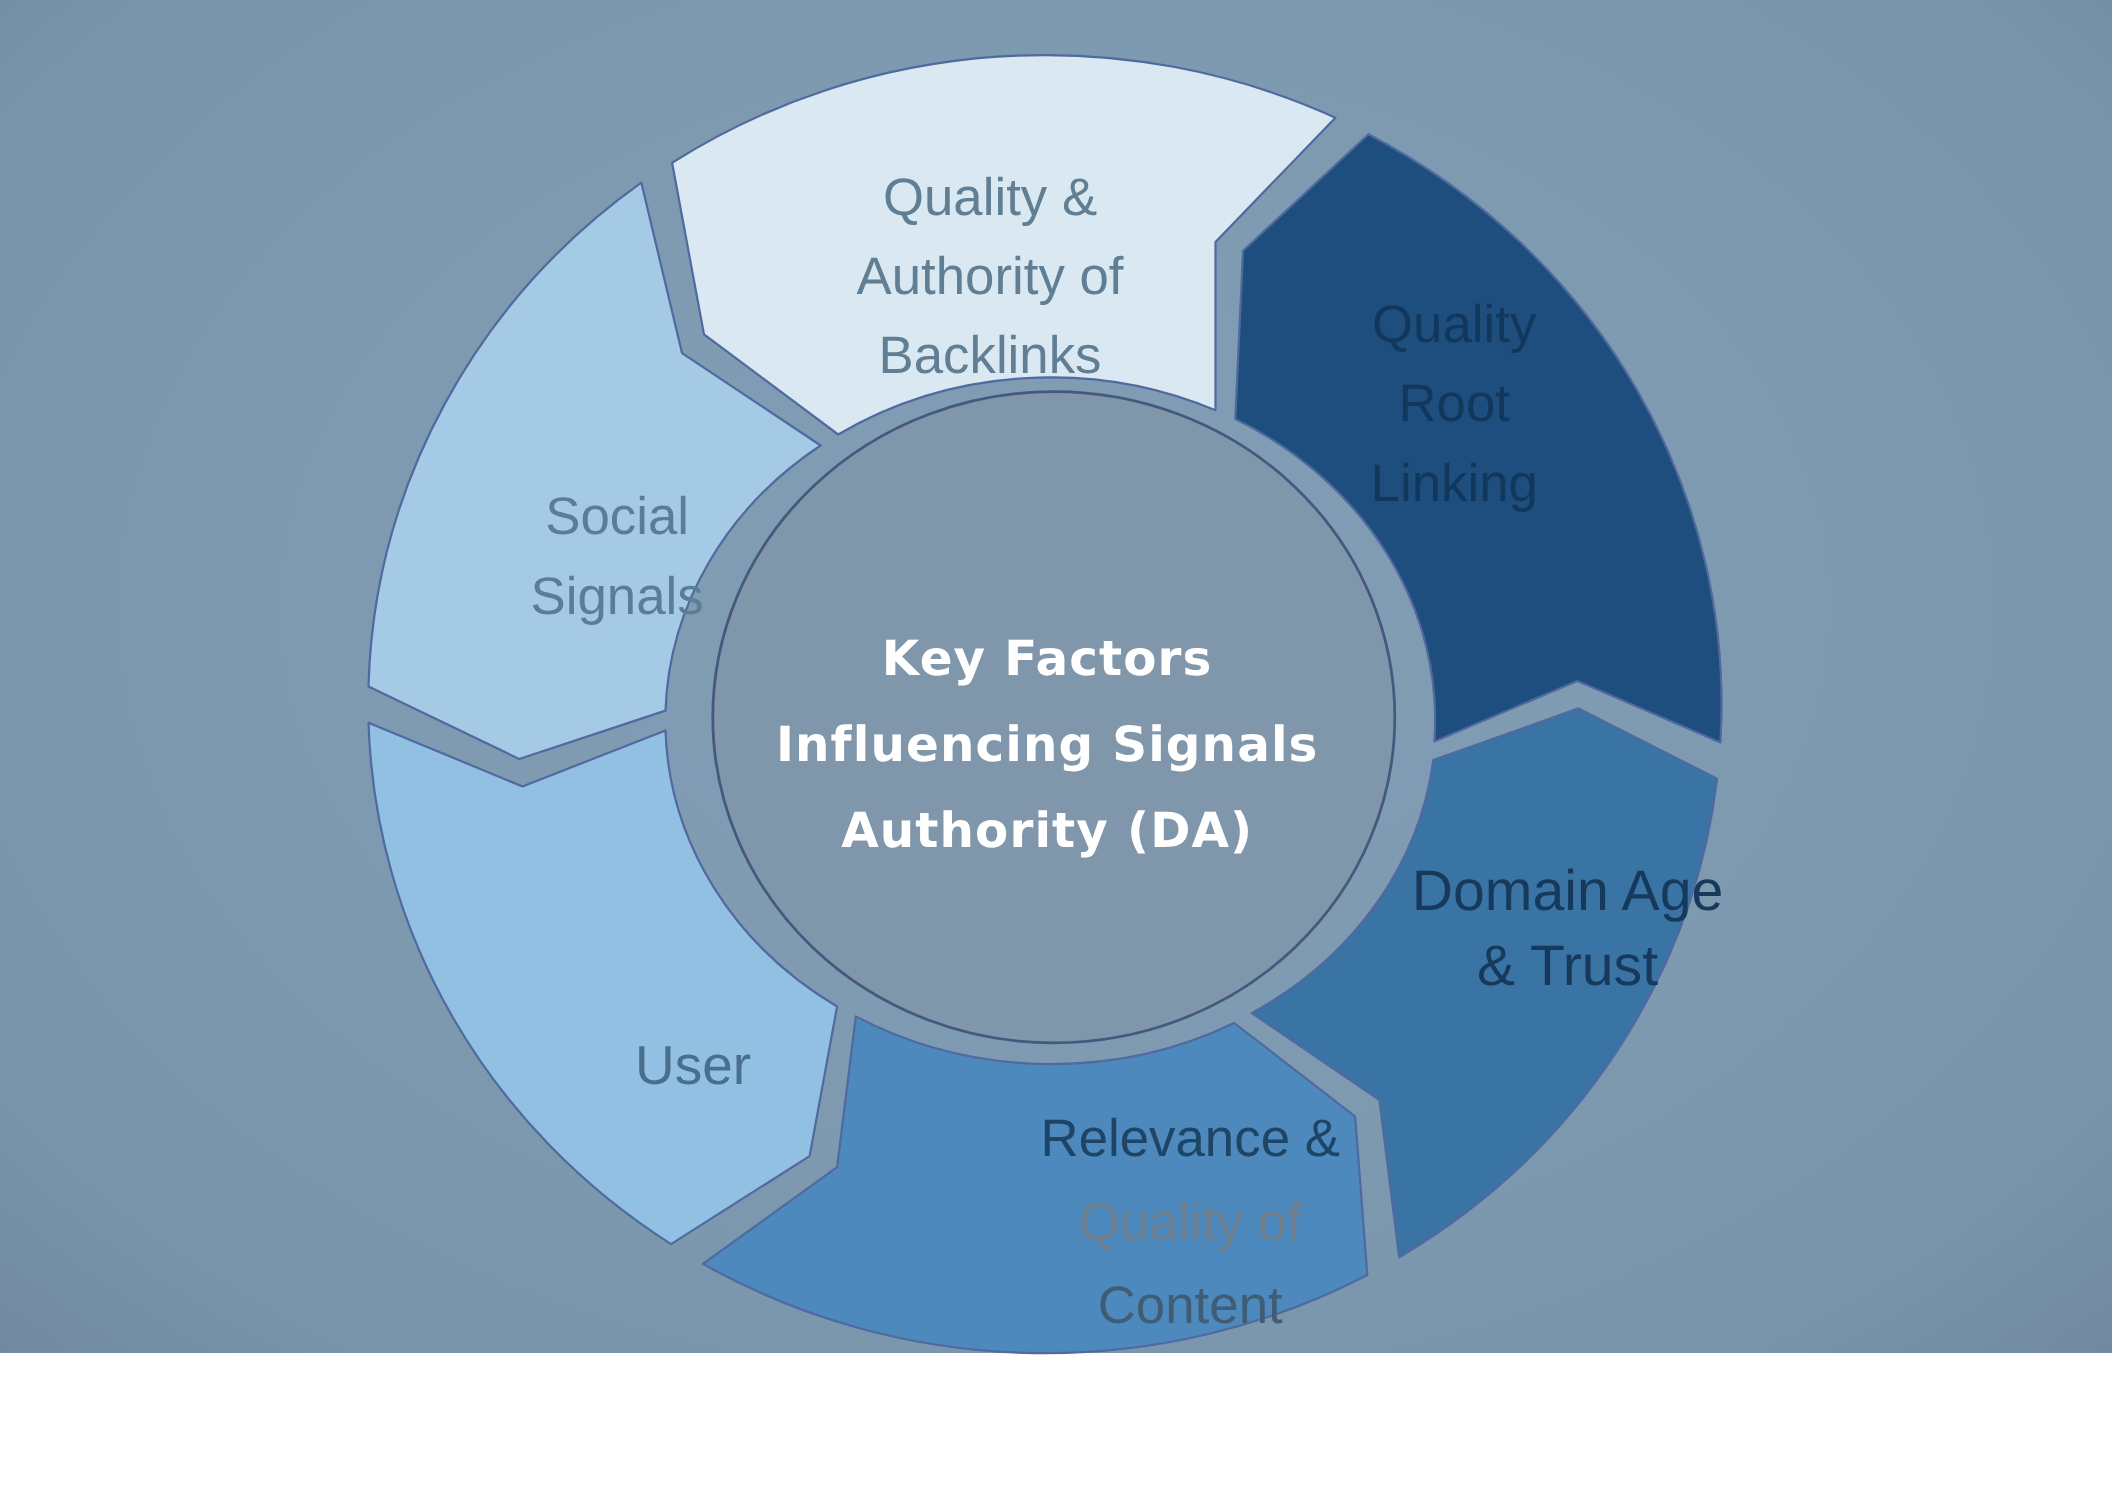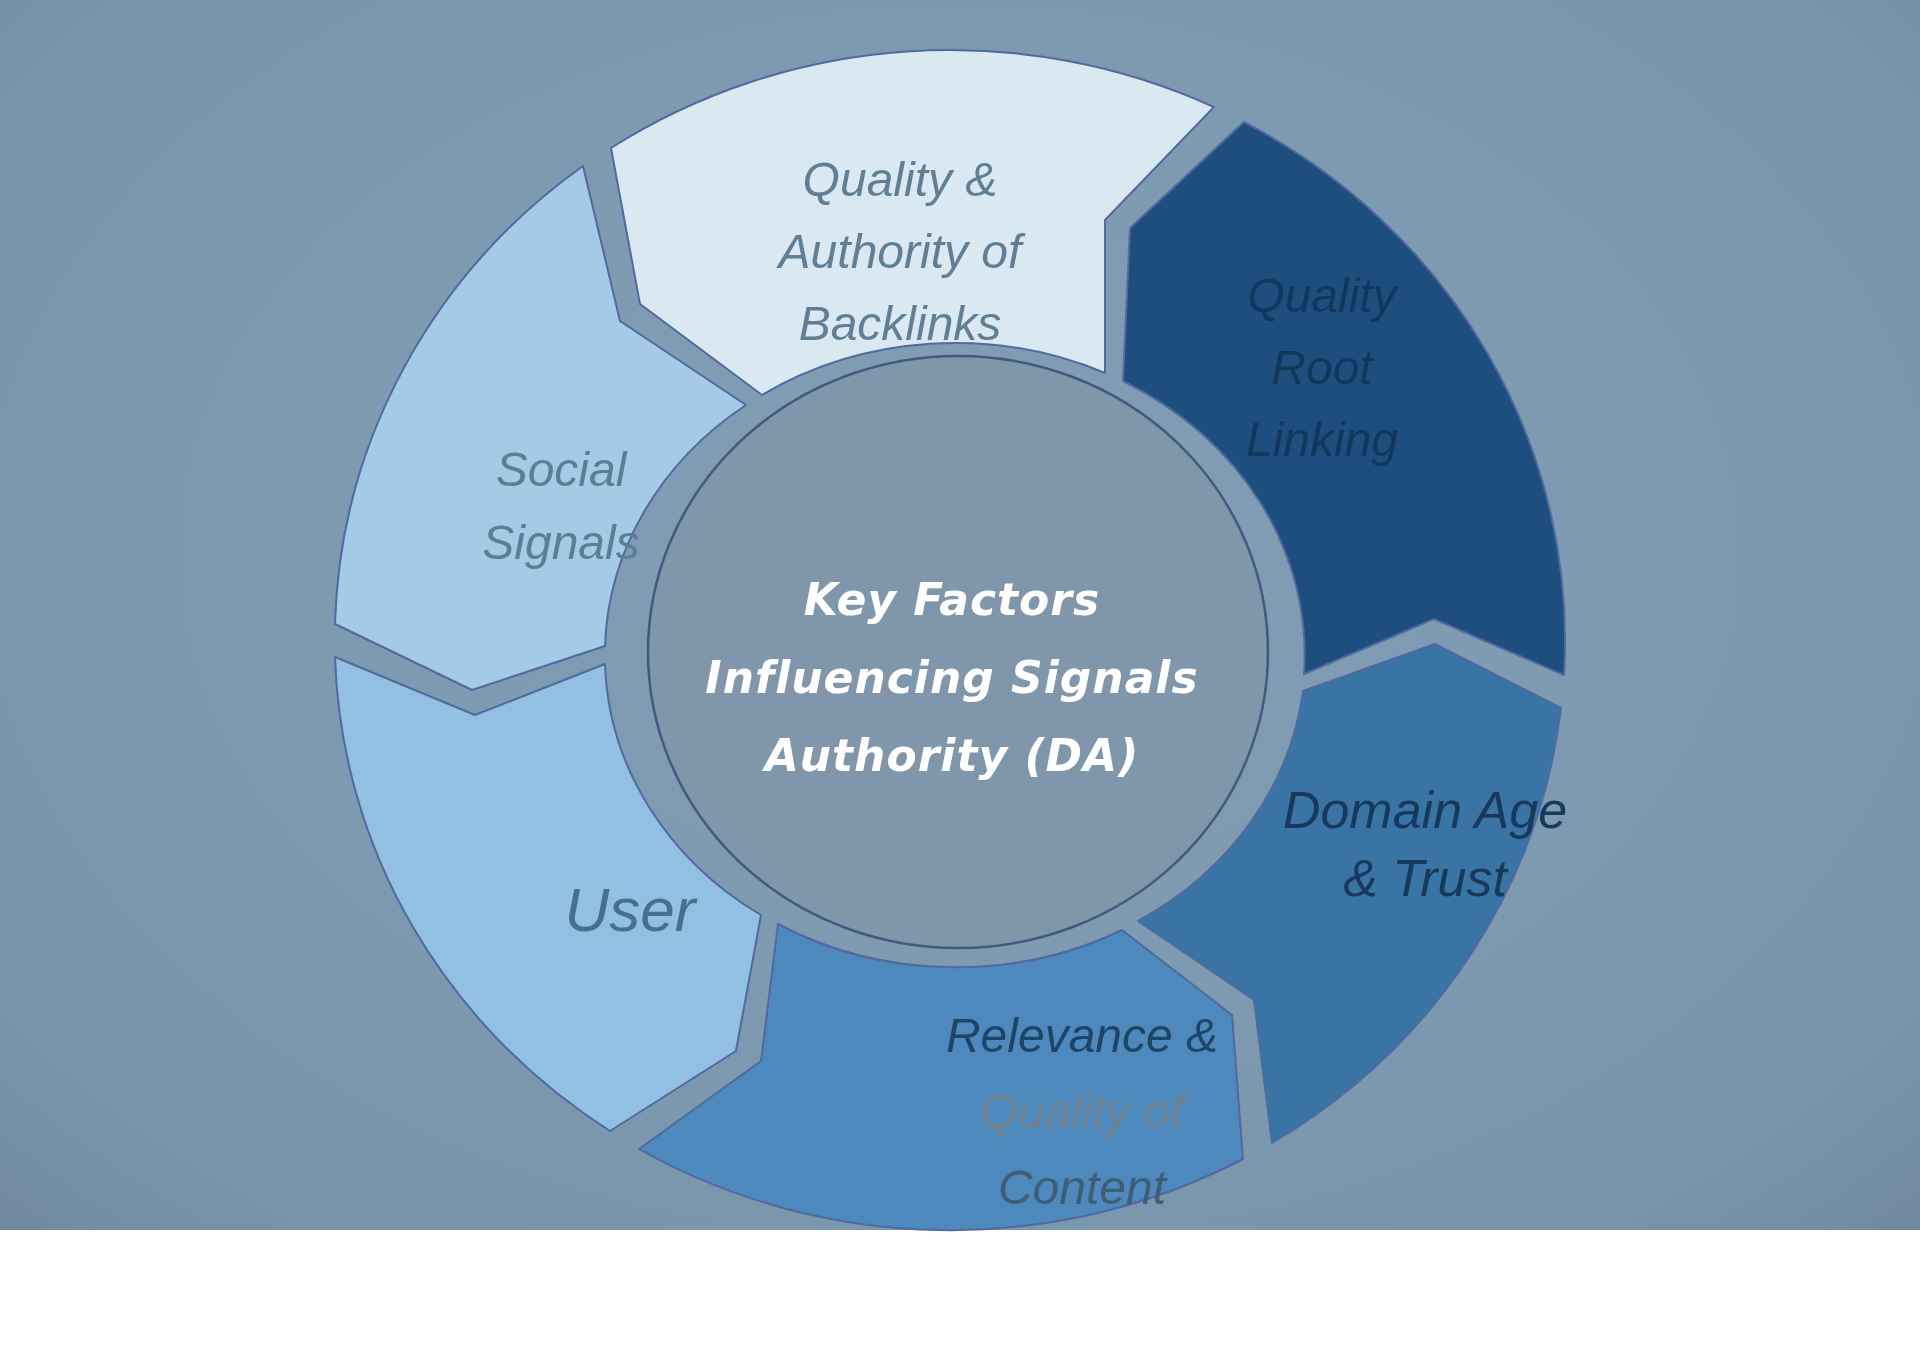--- a/index.html
+++ b/index.html
@@ -4,35 +4,34 @@
 <style>
   html,body{margin:0;padding:0;}
   body{
     width:1920px;height:1357px;
     font-family:"Liberation Sans",sans-serif;
     overflow:hidden;
   }
   #stage{
     position:relative;width:1920px;height:1230px;
     background:radial-gradient(ellipse at 50% 45%, #819eb6 0%, #7d9ab1 50%, #7794ab 85%, #71899e 100%);
-    font-style:italic;
   }
   #wheel-svg{position:absolute;left:0;top:0;}
   .seg{stroke:#5069a0;stroke-width:2;stroke-linejoin:round;}
   .disk{stroke:#44597e;stroke-width:2.5;}
   .seg-label{
     position:absolute;transform:translate(-50%,-50%);
     text-align:center;white-space:nowrap;
     font-size:48px;line-height:72px;
   }
   #label-quality   {left:900px;  top:252px;}
   #label-linking   {left:1322px; top:368px;}
   #label-domain-age{left:1398px; top:844px; font-size:52px; line-height:68px;margin-left:27px;}
   #label-relevance {left:1082px; top:1112px; line-height:76px;}
-  #label-user      {left:630px;  top:910px;  font-size:62px; line-height:76px;}
+  #label-user      {left:630px;  top:968px;  font-size:50px; line-height:76px;}
   #label-social    {left:561px;  top:506px;  line-height:73px;text-align:center;}
   #label-center{
     position:absolute;left:952px;top:678px;transform:translate(-50%,-50%);
     text-align:center;white-space:nowrap;
     font-family:"DejaVu Sans",sans-serif;font-weight:bold;
     font-size:44px;line-height:78px;letter-spacing:1px;
   }
 </style>
 </head>
 <body>

